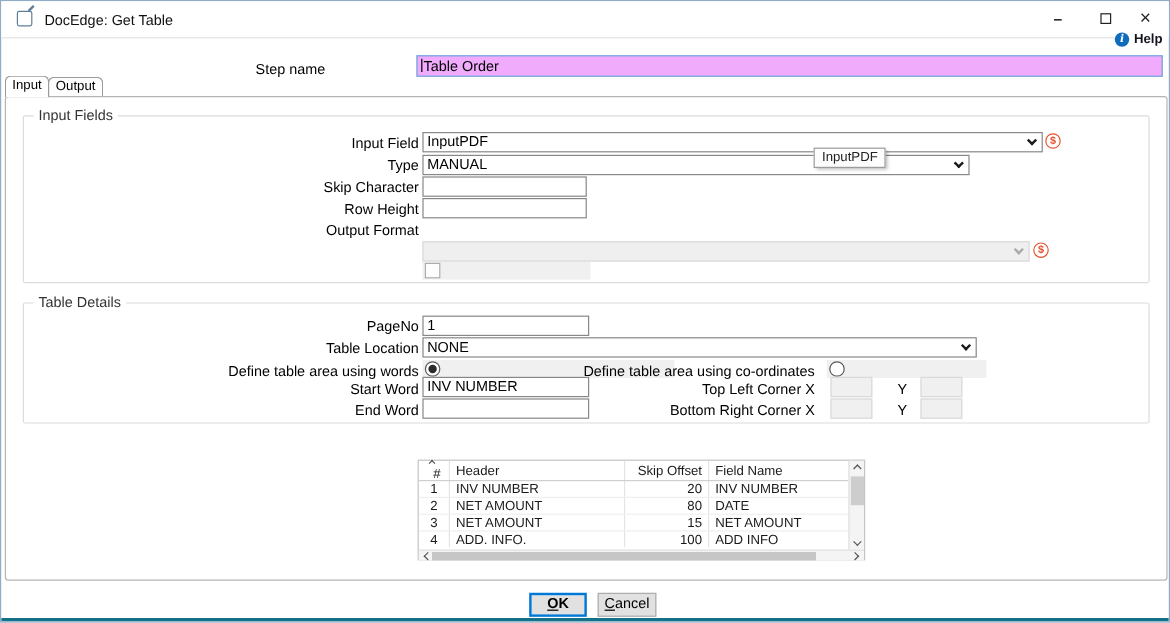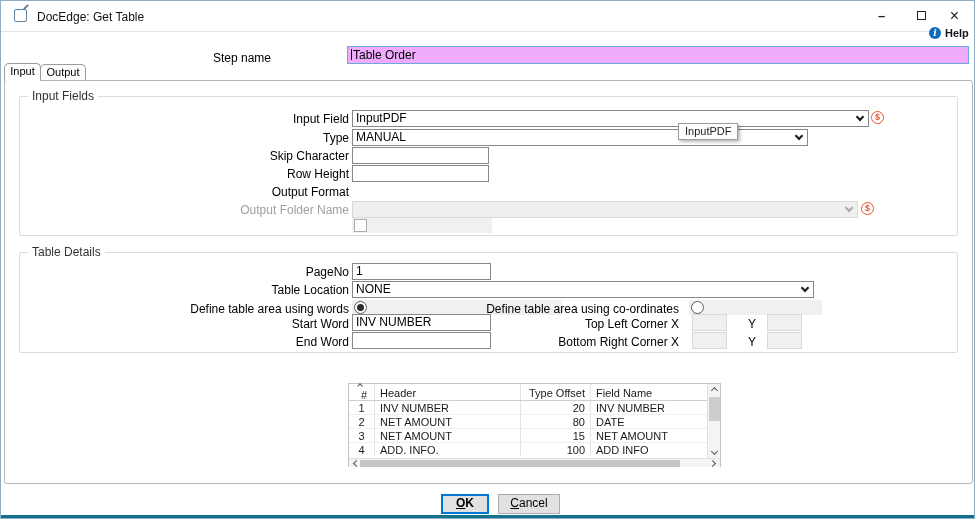--- a/index.html
+++ b/index.html
@@ -84,21 +84,21 @@
   #hs-left { left:0; top:0; height:9px; }
   #hs-right { right:0; top:0; height:9px; }
   #vs-up { top:0; }
   #vs-down { bottom:0; }
   
   .btn { position:absolute; top:493px; height:20px; background:#e1e1e1; border:1px solid #adadad; font-size:12px; text-align:center; cursor:default; z-index:3; }
   .btn .btn-label { display:block; line-height:17px; }
   .btn .btn-label::first-letter { text-decoration:underline; }
   #btn-ok { left:440px; width:48px; border:2px solid #0078d7; }
   #btn-ok .btn-label { line-height:15px;font-weight:bold; }
-  #btn-cancel { left:497px; width:62px; }
+  #btn-cancel { left:497px; width:49px; }
   
   #bottom-edge { position:absolute; left:0; bottom:0; width:100%; height:3px; background:#15708a; z-index:10; }
 </style>
 </head>
 <body>
 
 <div id="dialog">
 
   <div id="titlebar">
     <span id="app-icon"></span>
@@ -150,21 +150,20 @@
   </div>
 
   <div class="lbl r" style="top:148px">Skip Character</div>
   <div class="tinput" style="left:351px; top:146px; width:137px"></div>
 
   <div class="lbl r" style="top:166px">Row Height</div>
   <div class="tinput" style="left:351px; top:164px; width:137px"></div>
 
   <div class="lbl r" style="top:184px">Output Format</div>
 
-  <div class="lbl r dis" style="top:202px">Output Folder Name</div>
   <div class="combo dis" style="left:351px; top:200px; width:506px">
     <span></span>
     <span class="dd">
         <span class="chev"></span>
       </span>
   </div>
   <div class="var-icon" style="left:860px; top:201px">$</div>
 
   <div class="band" style="left:351px; top:217px; width:140px"></div>
   <div class="checkbox" style="left:353px; top:218px"></div>
@@ -211,21 +210,21 @@
 
   <div id="grid">
     <div class="gline-v" style="left:25px"></div>
     <div class="gline-v" style="left:171px"></div>
     <div class="gline-v" style="left:241px"></div>
 
     <div id="grid-header">
       <span class="sort-asc"></span>
       <span class="hcell" style="left:8px; width:14px; text-align:center; top:5px">#</span>
       <span class="hcell" style="left:31px; width:130px">Header</span>
-      <span class="hcell" style="left:171px; width:65px; text-align:right">Type Offset</span>
+      <span class="hcell" style="left:171px; width:65px; text-align:right">Skip Offset</span>
       <span class="hcell" style="left:247px; width:105px">Field Name</span>
     </div>
 
     <div class="grow" style="top:17px">
       <span class="gcell c-num">1</span>
       <span class="gcell c-head">INV NUMBER</span>
       <span class="gcell c-off">20</span>
       <span class="gcell c-fld">INV NUMBER</span>
     </div>
     <div class="grow" style="top:31px">

